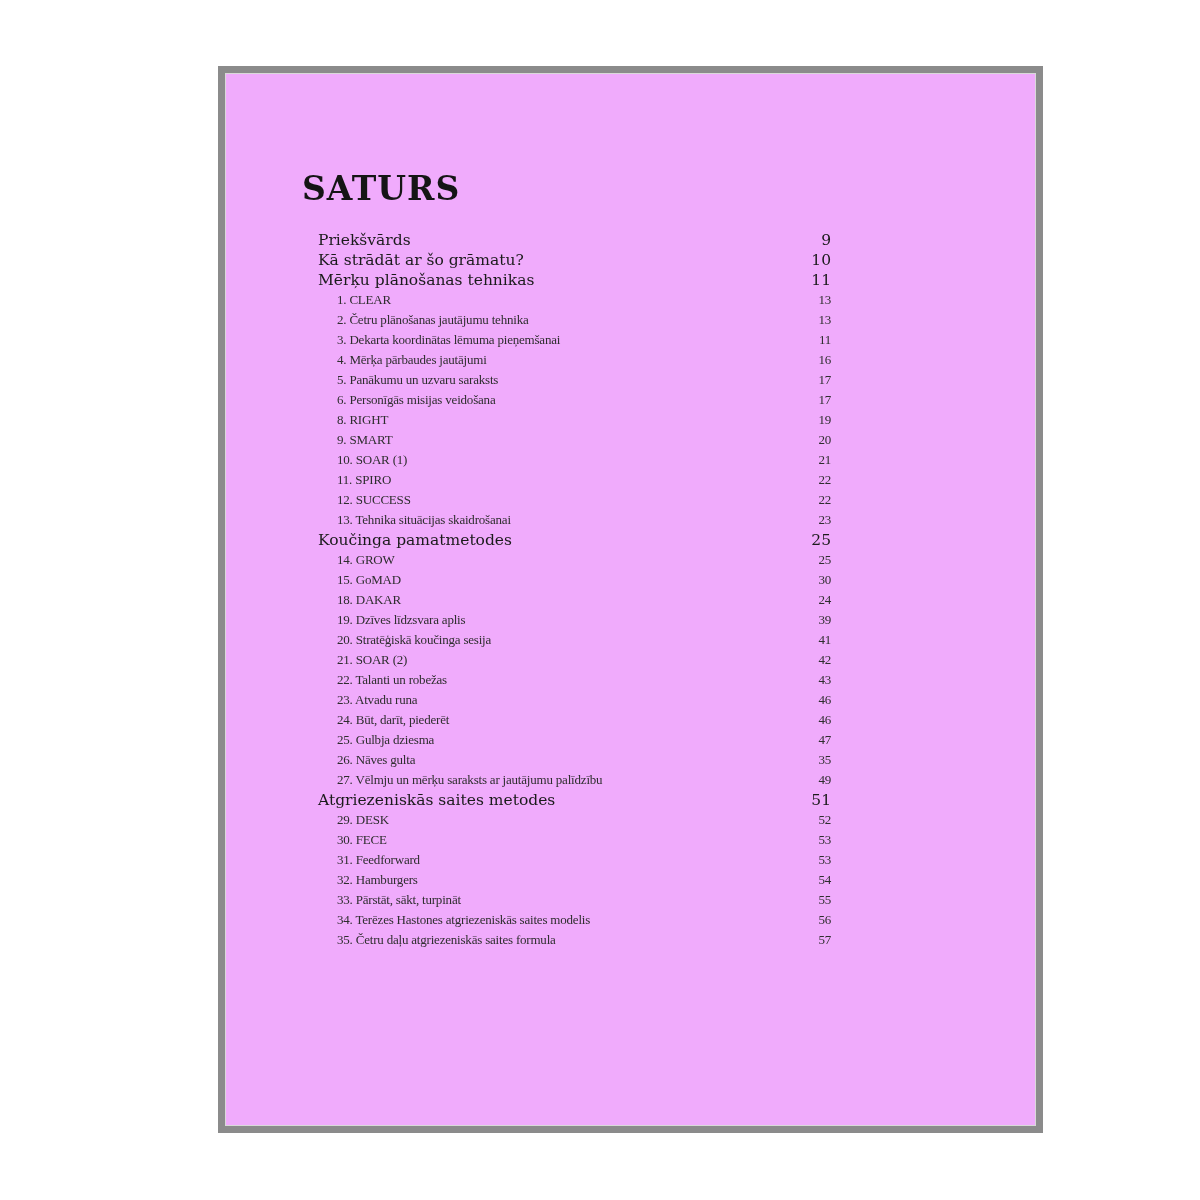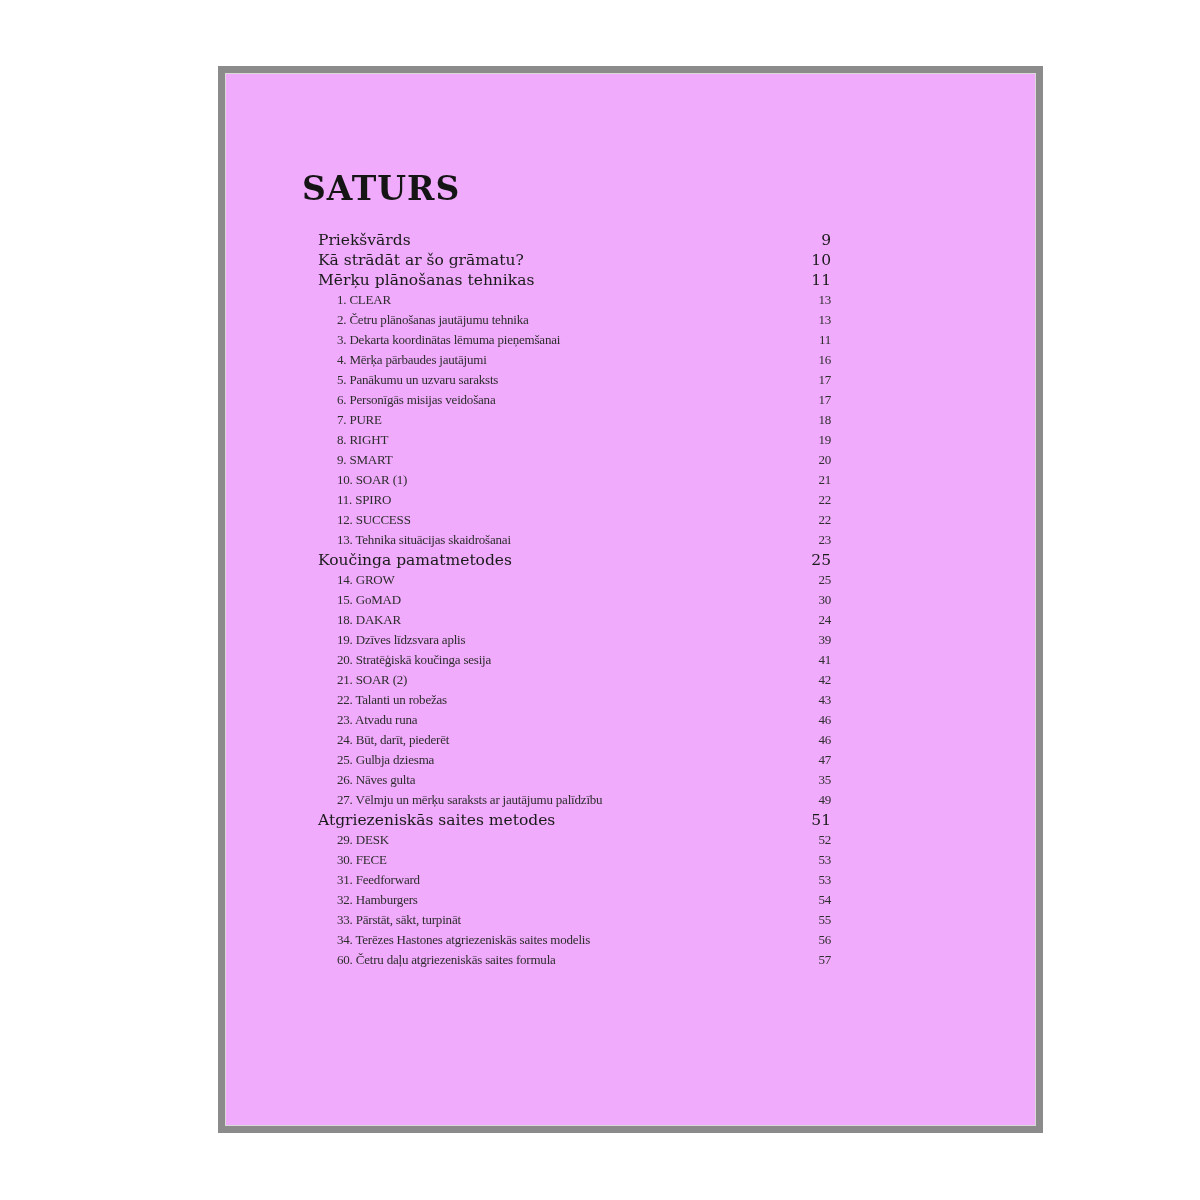--- a/index.html
+++ b/index.html
@@ -115,24 +115,20 @@
           </div>
           <div class="toc-row lvl-item">
             <span class="label">5. Panākumu un uzvaru saraksts</span>
             <span class="num">17</span>
           </div>
           <div class="toc-row lvl-item">
             <span class="label">6. Personīgās misijas veidošana</span>
             <span class="num">17</span>
           </div>
           <div class="toc-row lvl-item">
-            <span class="label">7. PURE</span>
-            <span class="num">18</span>
-          </div>
-          <div class="toc-row lvl-item">
             <span class="label">8. RIGHT</span>
             <span class="num">19</span>
           </div>
           <div class="toc-row lvl-item">
             <span class="label">9. SMART</span>
             <span class="num">20</span>
           </div>
           <div class="toc-row lvl-item">
             <span class="label">10. SOAR (1)</span>
             <span class="num">21</span>
@@ -223,19 +219,19 @@
           </div>
           <div class="toc-row lvl-item">
             <span class="label">33. Pārstāt, sākt, turpināt</span>
             <span class="num">55</span>
           </div>
           <div class="toc-row lvl-item">
             <span class="label">34. Terēzes Hastones atgriezeniskās saites modelis</span>
             <span class="num">56</span>
           </div>
           <div class="toc-row lvl-item">
-            <span class="label">60. Četru daļu atgriezeniskās saites formula</span>
+            <span class="label">35. Četru daļu atgriezeniskās saites formula</span>
             <span class="num">57</span>
           </div>
         </div>
     </div>
   </div>
 </div>
 
 </body></html>

